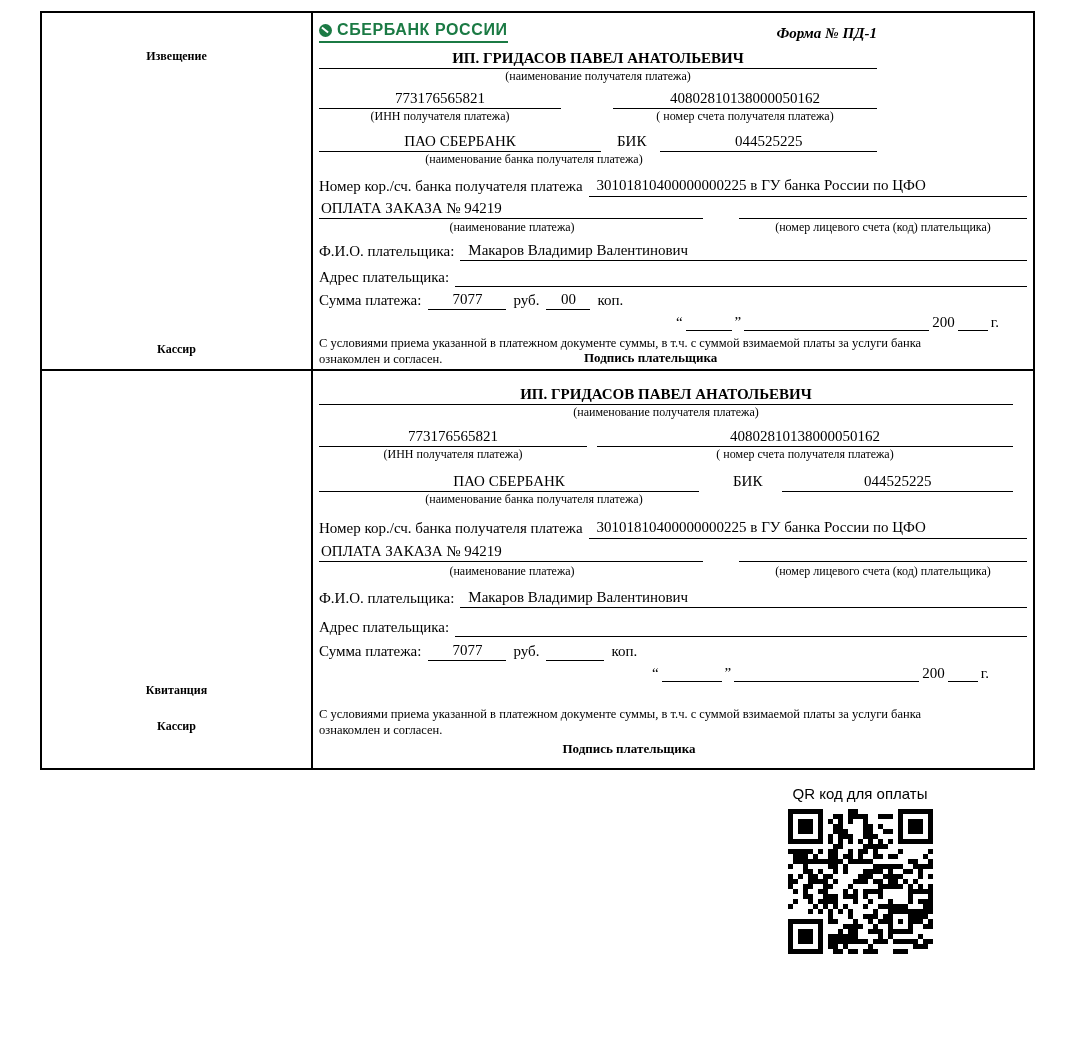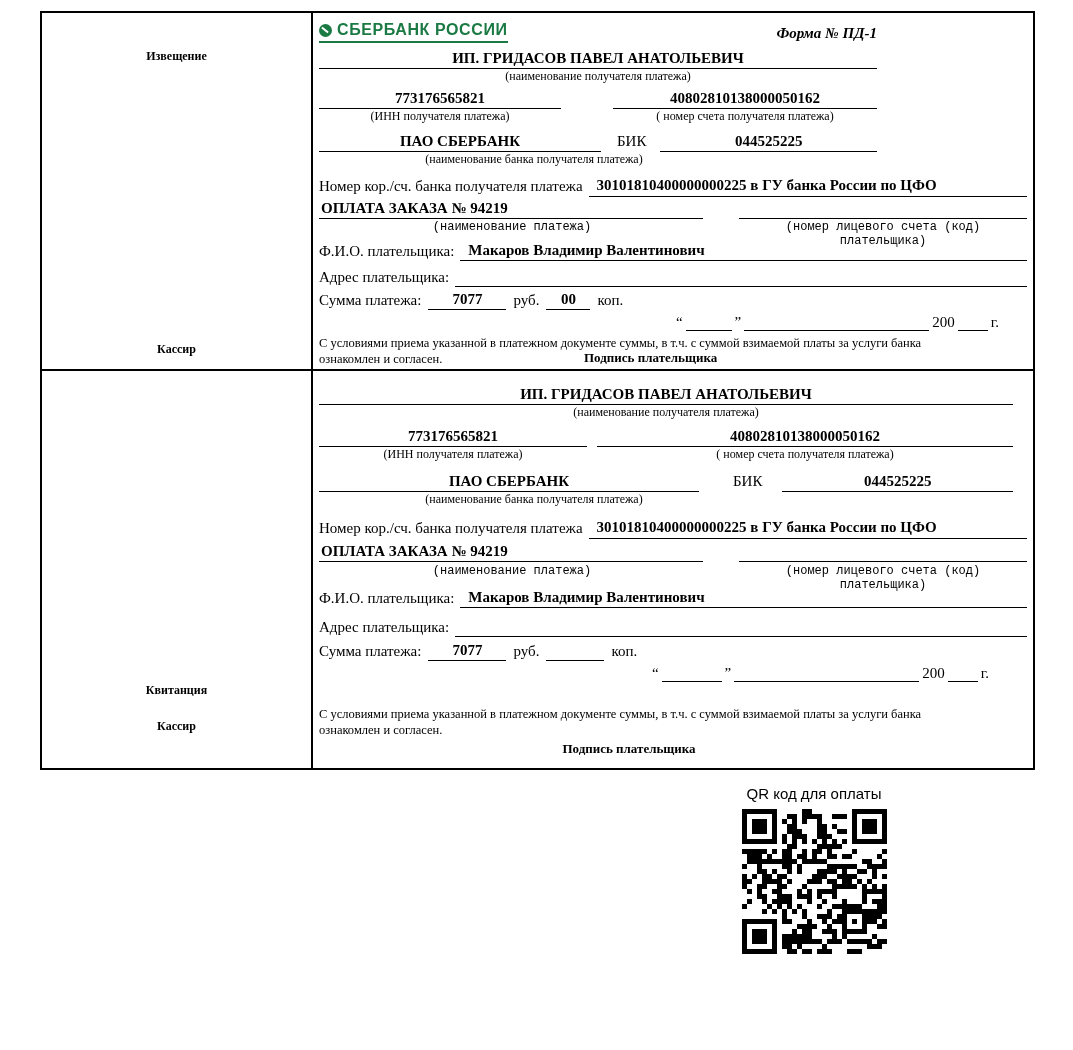--- a/index.html
+++ b/index.html
@@ -17,21 +17,21 @@
   .sec1 .label-top { top: 36px; }
   .sec1 .label-bottom { bottom: 12px; }
   .sec2 .label-mid { bottom: 70px; }
   .sec2 .label-bottom { bottom: 34px; }
 
   .right-col { flex: 1; padding: 6px 6px 4px 6px; font-size: 15px; position: relative; }
 
   .main { width: 558px; }
   .sec2 .main { width: 694px; }
 
-  .ul { border-bottom: 1px solid #000; font-weight: bold; }
+  .ul { border-bottom: 1px solid #000; }
   .center { text-align: center; }
   .bold { font-weight: bold; }
   .small { font-size: 12px; }
 
   
   .header-row { display: flex; justify-content: space-between; align-items: flex-start; height: 30px; }
   .logo { display: inline-flex; flex-direction: column; border-bottom: 2px solid #1b7a44; padding-bottom: 2px; margin-top: 2px; }
   .logo-top { display: flex; align-items: center; gap: 5px; }
   .logo-mark { width: 13px; height: 13px; border-radius: 50%; background: #1b7a44; position: relative; display: inline-block; }
   .logo-mark::after { content: ""; position: absolute; left: 2px; top: 5px; width: 8px; height: 2px; background: #fff; transform: rotate(40deg); }
@@ -58,21 +58,21 @@
   .bank-label { height: 15px; line-height: 14px; width: 430px; text-align: center; }
 
   .corr-row { display: flex; align-items: flex-end; margin-top: 7px; height: 23px; line-height: 21px; }
   .sec2 .corr-row { margin-top: 9px; }
   .corr-label { white-space: nowrap; padding-right: 6px; }
   .corr-value { flex: 1; padding-left: 8px; white-space: nowrap; }
 
   .order-row { display: flex; margin-top: 1px; }
   .sec2 .order-row { margin-top: 2px; }
   .order-row.vals { height: 21px; line-height: 20px; }
-  .order-row.labels { height: 15px; line-height: 14px; font-family: Liberation Mono, monospace; }
+  .order-row.labels { height: 15px; line-height: 14px; }
   .order-cell { width: 384px; margin-right: 36px; padding-left: 2px; }
   .order-row.labels .order-cell, .order-row.labels .personal-cell { text-align: center; }
   .personal-cell { flex: 1; }
 
   .line-row { display: flex; align-items: flex-end; margin-top: 4px; height: 22px; line-height: 20px; }
   .sec2 .line-row { margin-top: 6px; height: 23px; }
   .inline-label { white-space: nowrap; padding-right: 6px; }
   .line-value { flex: 1; padding-left: 8px; min-height: 21px; white-space: nowrap; }
 
   .amount-row { display: flex; align-items: flex-end; gap: 7px; margin-top: 2px; height: 21px; line-height: 20px; }
@@ -88,21 +88,21 @@
   .d2 { width: 185px; }
   .d3 { width: 30px; }
 
   .terms { position: relative; margin-top: 4px; font-size: 12.5px; line-height: 1.3; }
   .sec2 .terms { margin-top: 24px; }
   .terms-text { width: 620px; }
   .sig1 { position: absolute; left: 265px; bottom: 1px; font-weight: bold; font-size: 13px; }
   .sig2 { width: 620px; text-align: center; font-weight: bold; font-size: 13px; margin-top: 2px; }
 
   
-  .qr-area { position: absolute; left: 740px; top: 785px; width: 148px; text-align: center; font-family: "Liberation Sans", sans-serif; }
+  .qr-area { position: absolute; left: 786px; top: 785px; width: 148px; text-align: center; font-family: "Liberation Sans", sans-serif; }
   .qr-caption { font-size: 15px; margin-bottom: 7px; color: #000; white-space: nowrap; }
   .qr-svg { width: 145px; height: 145px; background: #fff; display: block; margin: 0 auto; }
 </style>
 </head>
 <body>
 
 <div class="page">
   <div class="doc">
 
     <div class="box sec1">

